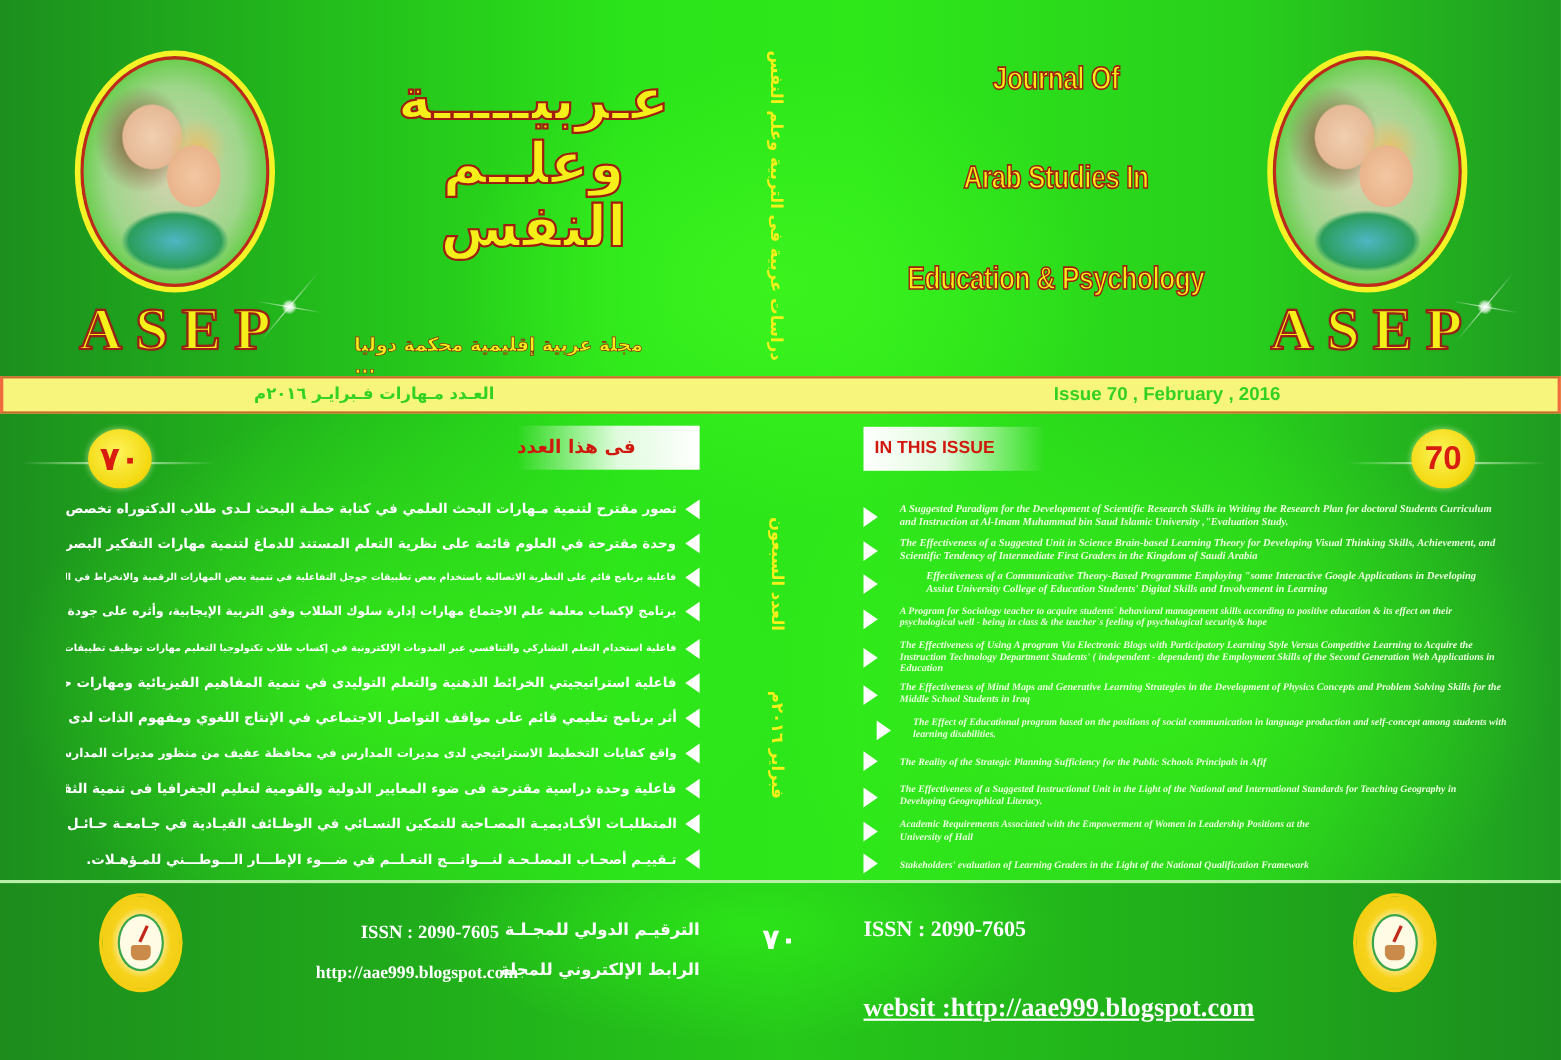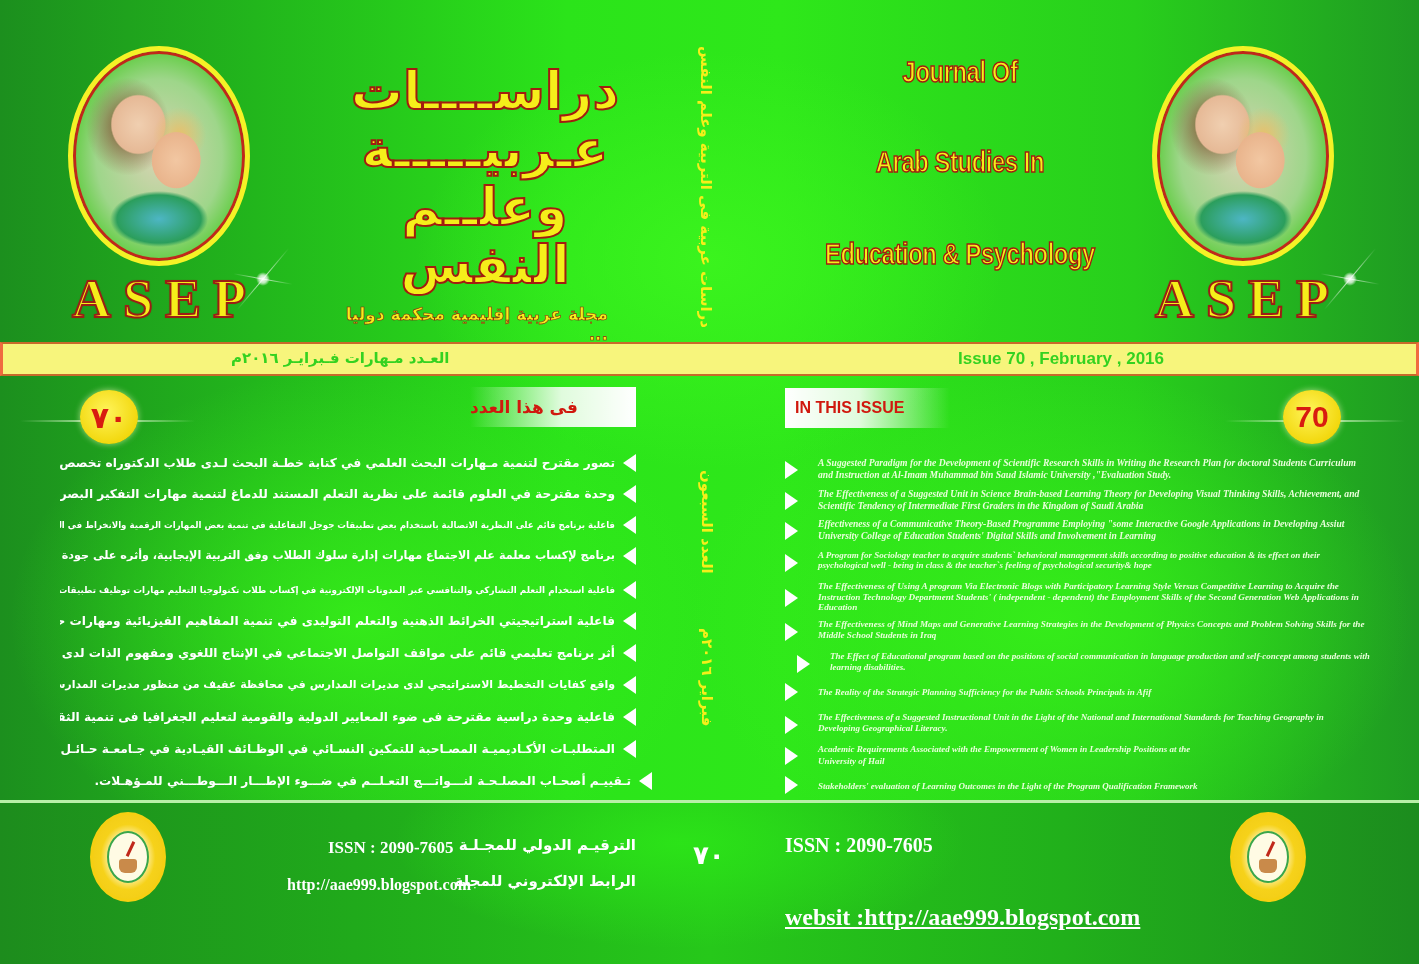--- a/index.html
+++ b/index.html
@@ -149,25 +149,24 @@
   }
 </style>
 </head>
 <body>
 
 <div class="oval" style="left:68px; top:46px;"></div>
 <div class="asep" style="left:72px; top:268px;">ASEP</div>
 <div class="spark" style="left:256px; top:272px;"></div>
 
 <div class="ar-title" style="left:350px; top:62px; width:270px;">
-  <div>دراســــات</div>
   <div>عـربيـــــة</div>
   <div>وعلــم النفس</div>
 </div>
-<div class="ar-sub" style="left:322px; top:304px; width:286px; text-align:right;">مجلة عربية إقليمية محكمة دوليا ...</div>
+<div class="ar-sub" style="left:322px; top:304px; width:286px; text-align:left;">مجلة عربية إقليمية محكمة دوليا ...</div>
 
 <div class="spine-text" style="left:697px; top:58px; height:270px;">دراسات عربية فى التربية وعلم النفس</div>
 <div class="spine-text" style="left:698px; top:470px;">العدد السبعون</div>
 <div class="spine-text" style="left:698px; top:628px;">فبراير ٢٠١٦م</div>
 
 <div class="en-title" style="left:860px; top:56px; width:200px;">Journal Of</div>
 <div class="en-title" style="left:830px; top:146px; width:260px;">Arab Studies In</div>
 <div class="en-title" style="left:780px; top:238px; width:360px;">Education &amp; Psychology</div>
 
 <div class="oval" style="left:1152px; top:46px;"></div>
@@ -227,36 +226,36 @@
     <div class="tri-l" style="margin-left:8px;"></div>
   </div>
   <div class="item" style="left:60px; top:708px; width:580px;">
     <div class="ar-item" style="width:555px;">فاعلية وحدة دراسية مقترحة فى ضوء المعايير الدولية والقومية لتعليم الجغرافيا فى تنمية الثقافة الجغرافية.</div>
     <div class="tri-l" style="margin-left:8px;"></div>
   </div>
   <div class="item" style="left:60px; top:740px; width:580px;">
     <div class="ar-item" style="width:555px;">المتطلبـات الأكـاديميـة المصـاحبة للتمكين النسـائي في الوظـائف القيـادية في جـامعـة حـائـل.</div>
     <div class="tri-l" style="margin-left:8px;"></div>
   </div>
-  <div class="item" style="left:76px; top:772px; width:580px;">
+  <div class="item" style="left:60px; top:772px; width:580px;">
     <div class="ar-item" style="width:555px;">تـقييـم أصحـاب المصلـحـة لنـــواتـــج التعـلــم في ضـــوء الإطـــار الـــوطـــني للمـؤهـلات.</div>
     <div class="tri-l" style="margin-left:8px;"></div>
   </div>
 </div>
 
 <div class="list">
   <div class="item" style="left:785px; top:457px; width:580px;">
     <div class="tri-r" style="margin-top:4px; margin-right:20px;"></div>
     <div class="en-item">A Suggested Paradigm for the Development of Scientific Research Skills in Writing the Research Plan for doctoral Students Curriculum and Instruction at Al-Imam Muhammad bin Saud Islamic University ,"Evaluation Study.</div>
   </div>
   <div class="item" style="left:785px; top:488px; width:580px;">
     <div class="tri-r" style="margin-top:4px; margin-right:20px;"></div>
     <div class="en-item">The Effectiveness of a Suggested Unit in Science Brain-based Learning Theory for Developing Visual Thinking Skills, Achievement, and Scientific Tendency of Intermediate First Graders in the Kingdom of Saudi Arabia</div>
   </div>
-  <div class="item" style="left:785px; top:518px; width:580px;">
+  <div class="item" style="left:785px; top:518px; width:580px;gap:24px;">
     <div class="tri-r" style="margin-top:4px; margin-right:20px;"></div>
     <div class="en-item">Effectiveness of a Communicative Theory-Based Programme Employing "some Interactive Google Applications in Developing Assiut University College of Education Students' Digital Skills and Involvement in Learning</div>
   </div>
   <div class="item" style="left:785px; top:550px; width:580px;">
     <div class="tri-r" style="margin-top:4px; margin-right:20px;"></div>
     <div class="en-item" style="font-size:9px; line-height:10px;">A Program for Sociology teacher to acquire students` behavioral management skills according to positive education &amp; its effect on their psychological well - being in class &amp; the teacher`s feeling of psychological security&amp; hope</div>
   </div>
   <div class="item" style="left:785px; top:581px; width:580px;">
     <div class="tri-r" style="margin-top:8px; margin-right:20px;"></div>
     <div class="en-item" style="font-size:9.2px; line-height:10.5px;">The Effectiveness of Using A program Via Electronic Blogs with Participatory Learning Style Versus Competitive Learning to Acquire the Instruction Technology Department Students' ( independent - dependent) the Employment Skills of the Second Generation Web Applications in Education</div>
@@ -276,21 +275,21 @@
   <div class="item" style="left:785px; top:712px; width:580px;">
     <div class="tri-r" style="margin-top:4px; margin-right:20px;"></div>
     <div class="en-item" style="font-size:9px; line-height:11px;">The Effectiveness of a Suggested Instructional Unit in the Light of the National and International Standards for Teaching Geography in Developing Geographical Literacy.</div>
   </div>
   <div class="item" style="left:785px; top:743px; width:420px;">
     <div class="tri-r" style="margin-top:4px; margin-right:20px;"></div>
     <div class="en-item" style="font-size:9px; line-height:12px;">Academic Requirements Associated with the Empowerment of Women in Leadership Positions at the University of Hail</div>
   </div>
   <div class="item" style="left:785px; top:776px; width:580px;">
     <div class="tri-r" style="margin-top:0px; margin-right:20px;"></div>
-    <div class="en-item" style="font-size:9px; padding-top:4px;">Stakeholders' evaluation of Learning Outcomes in the Light of the Program Qualification Framework</div>
+    <div class="en-item" style="font-size:9px; padding-top:4px;">Stakeholders' evaluation of Learning Graders in the Light of the National Qualification Framework</div>
   </div>
 </div>
 
 <div class="hr-line"></div>
 
 <div class="footer-bg"></div>
 
 <div class="seal" style="left:90px; top:812px;">
   <div class="seal-inner"></div>
   <div class="seal-quill"></div>

